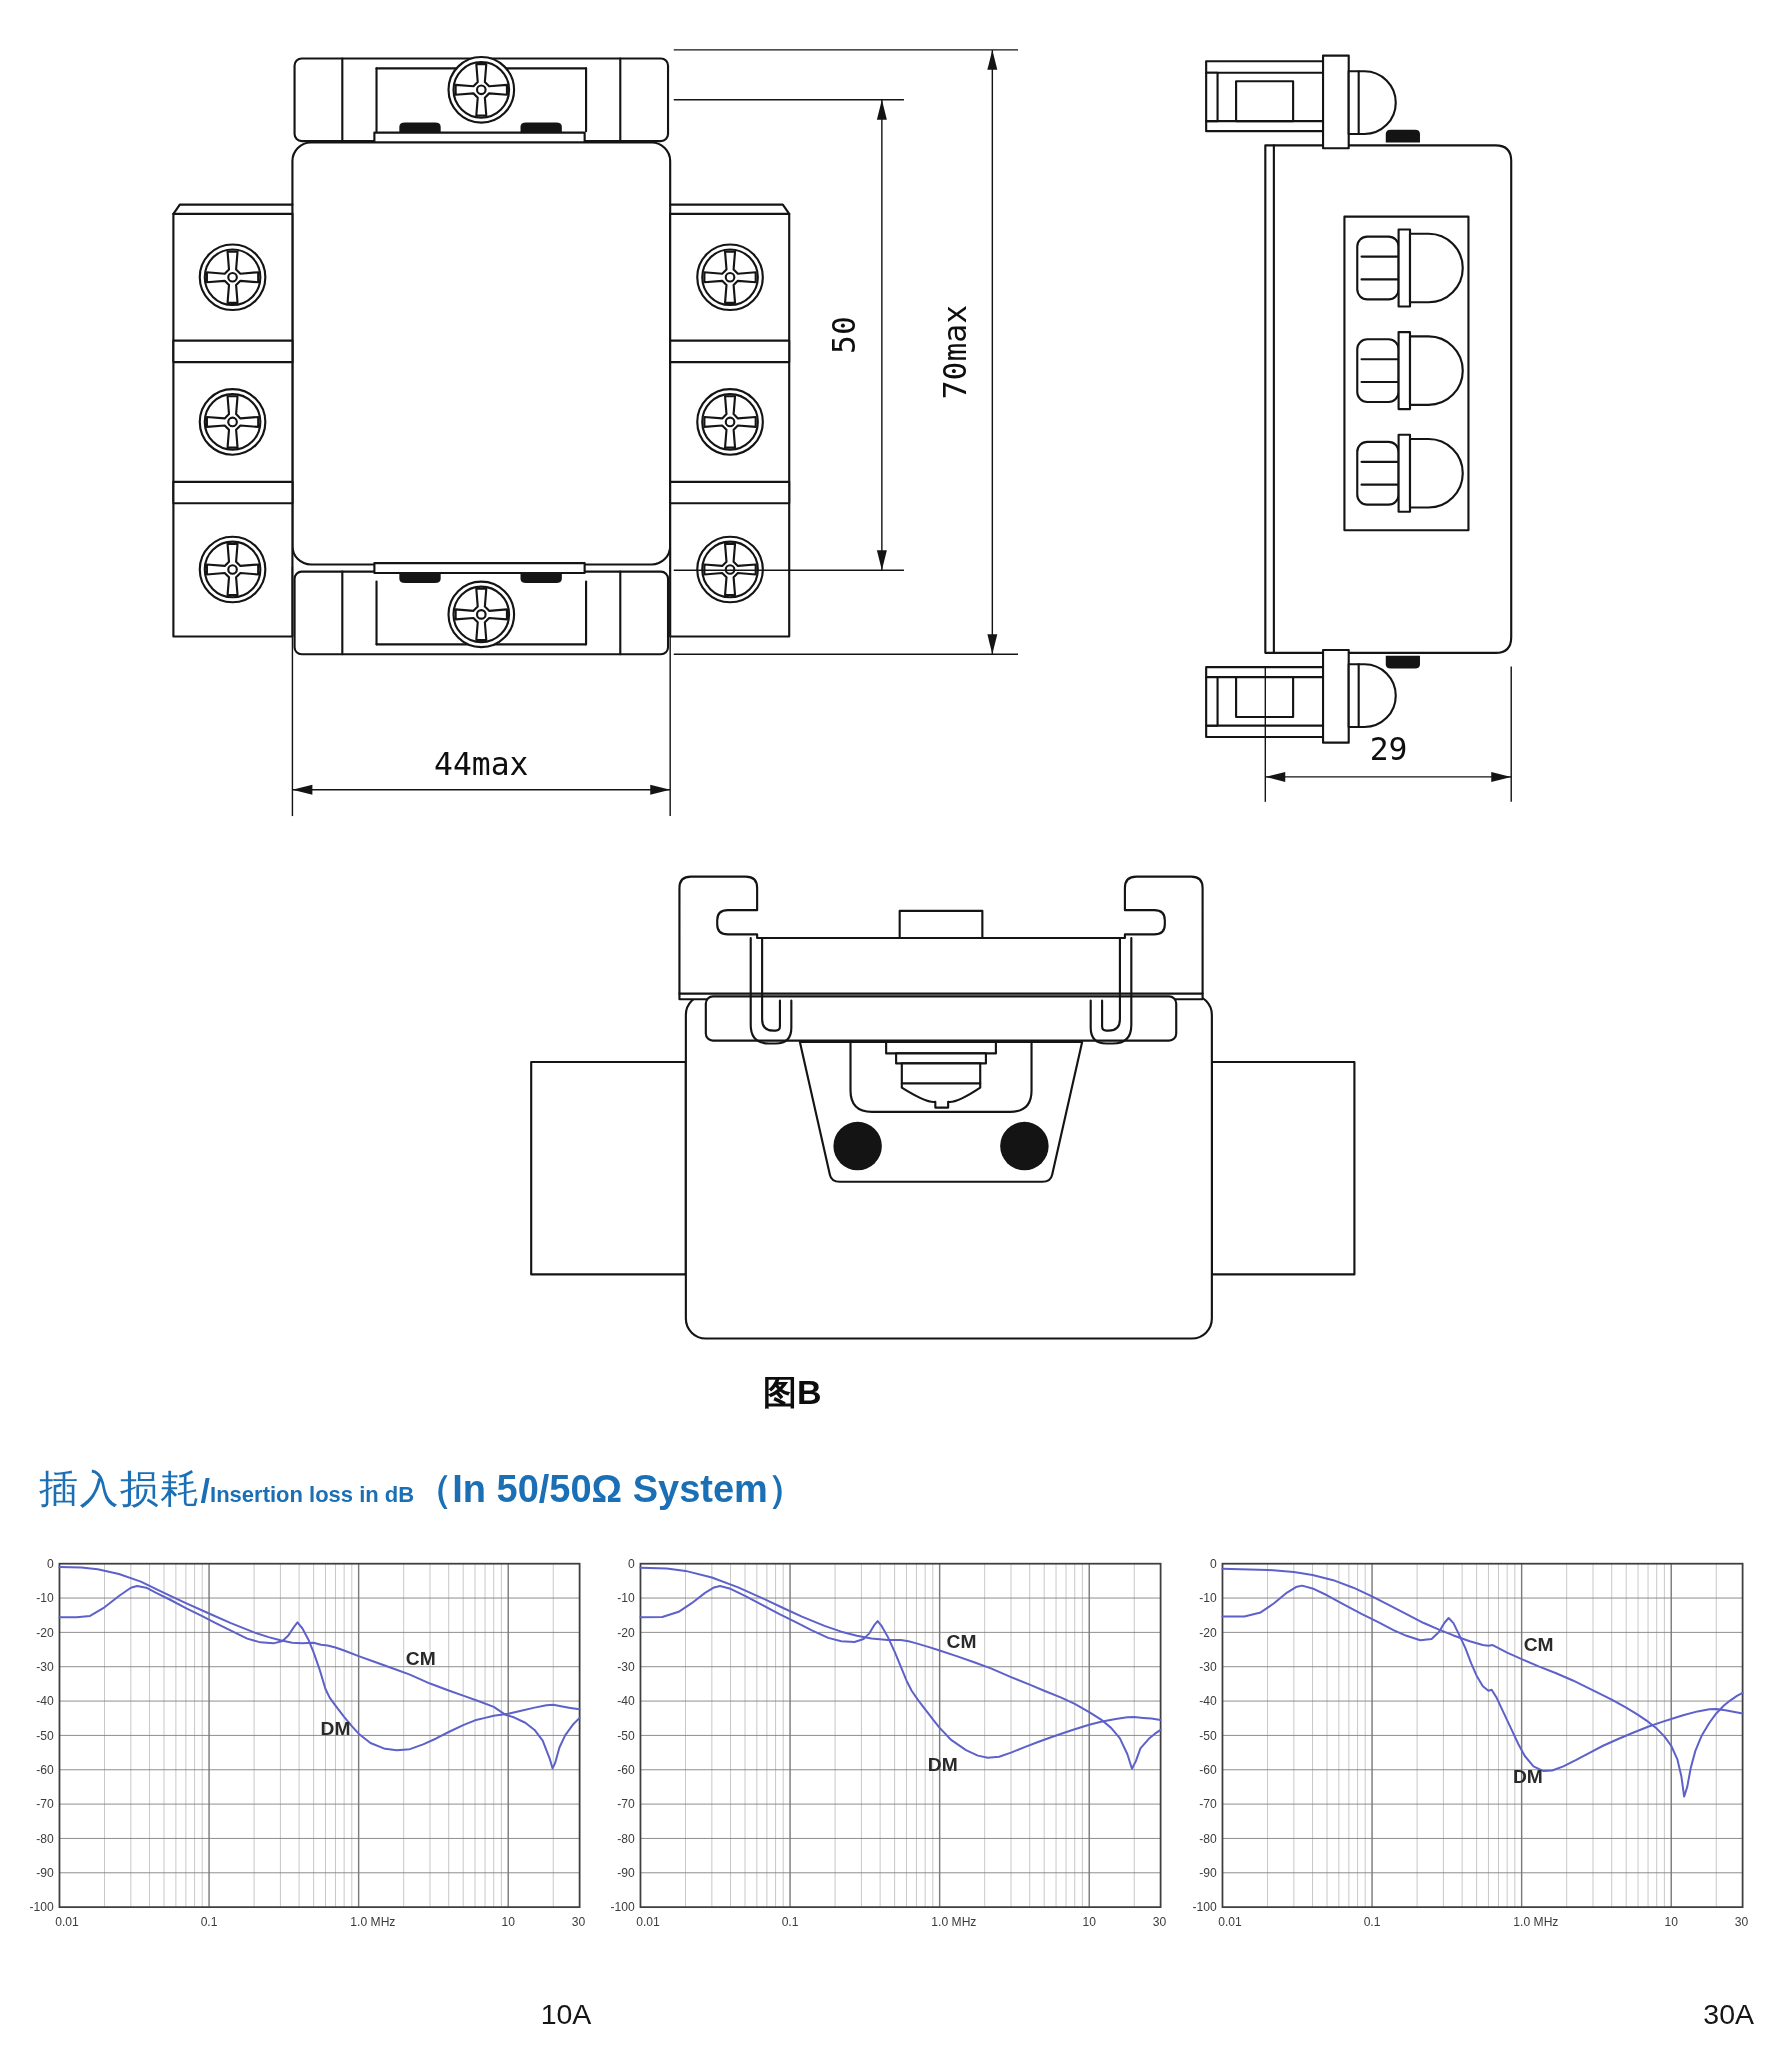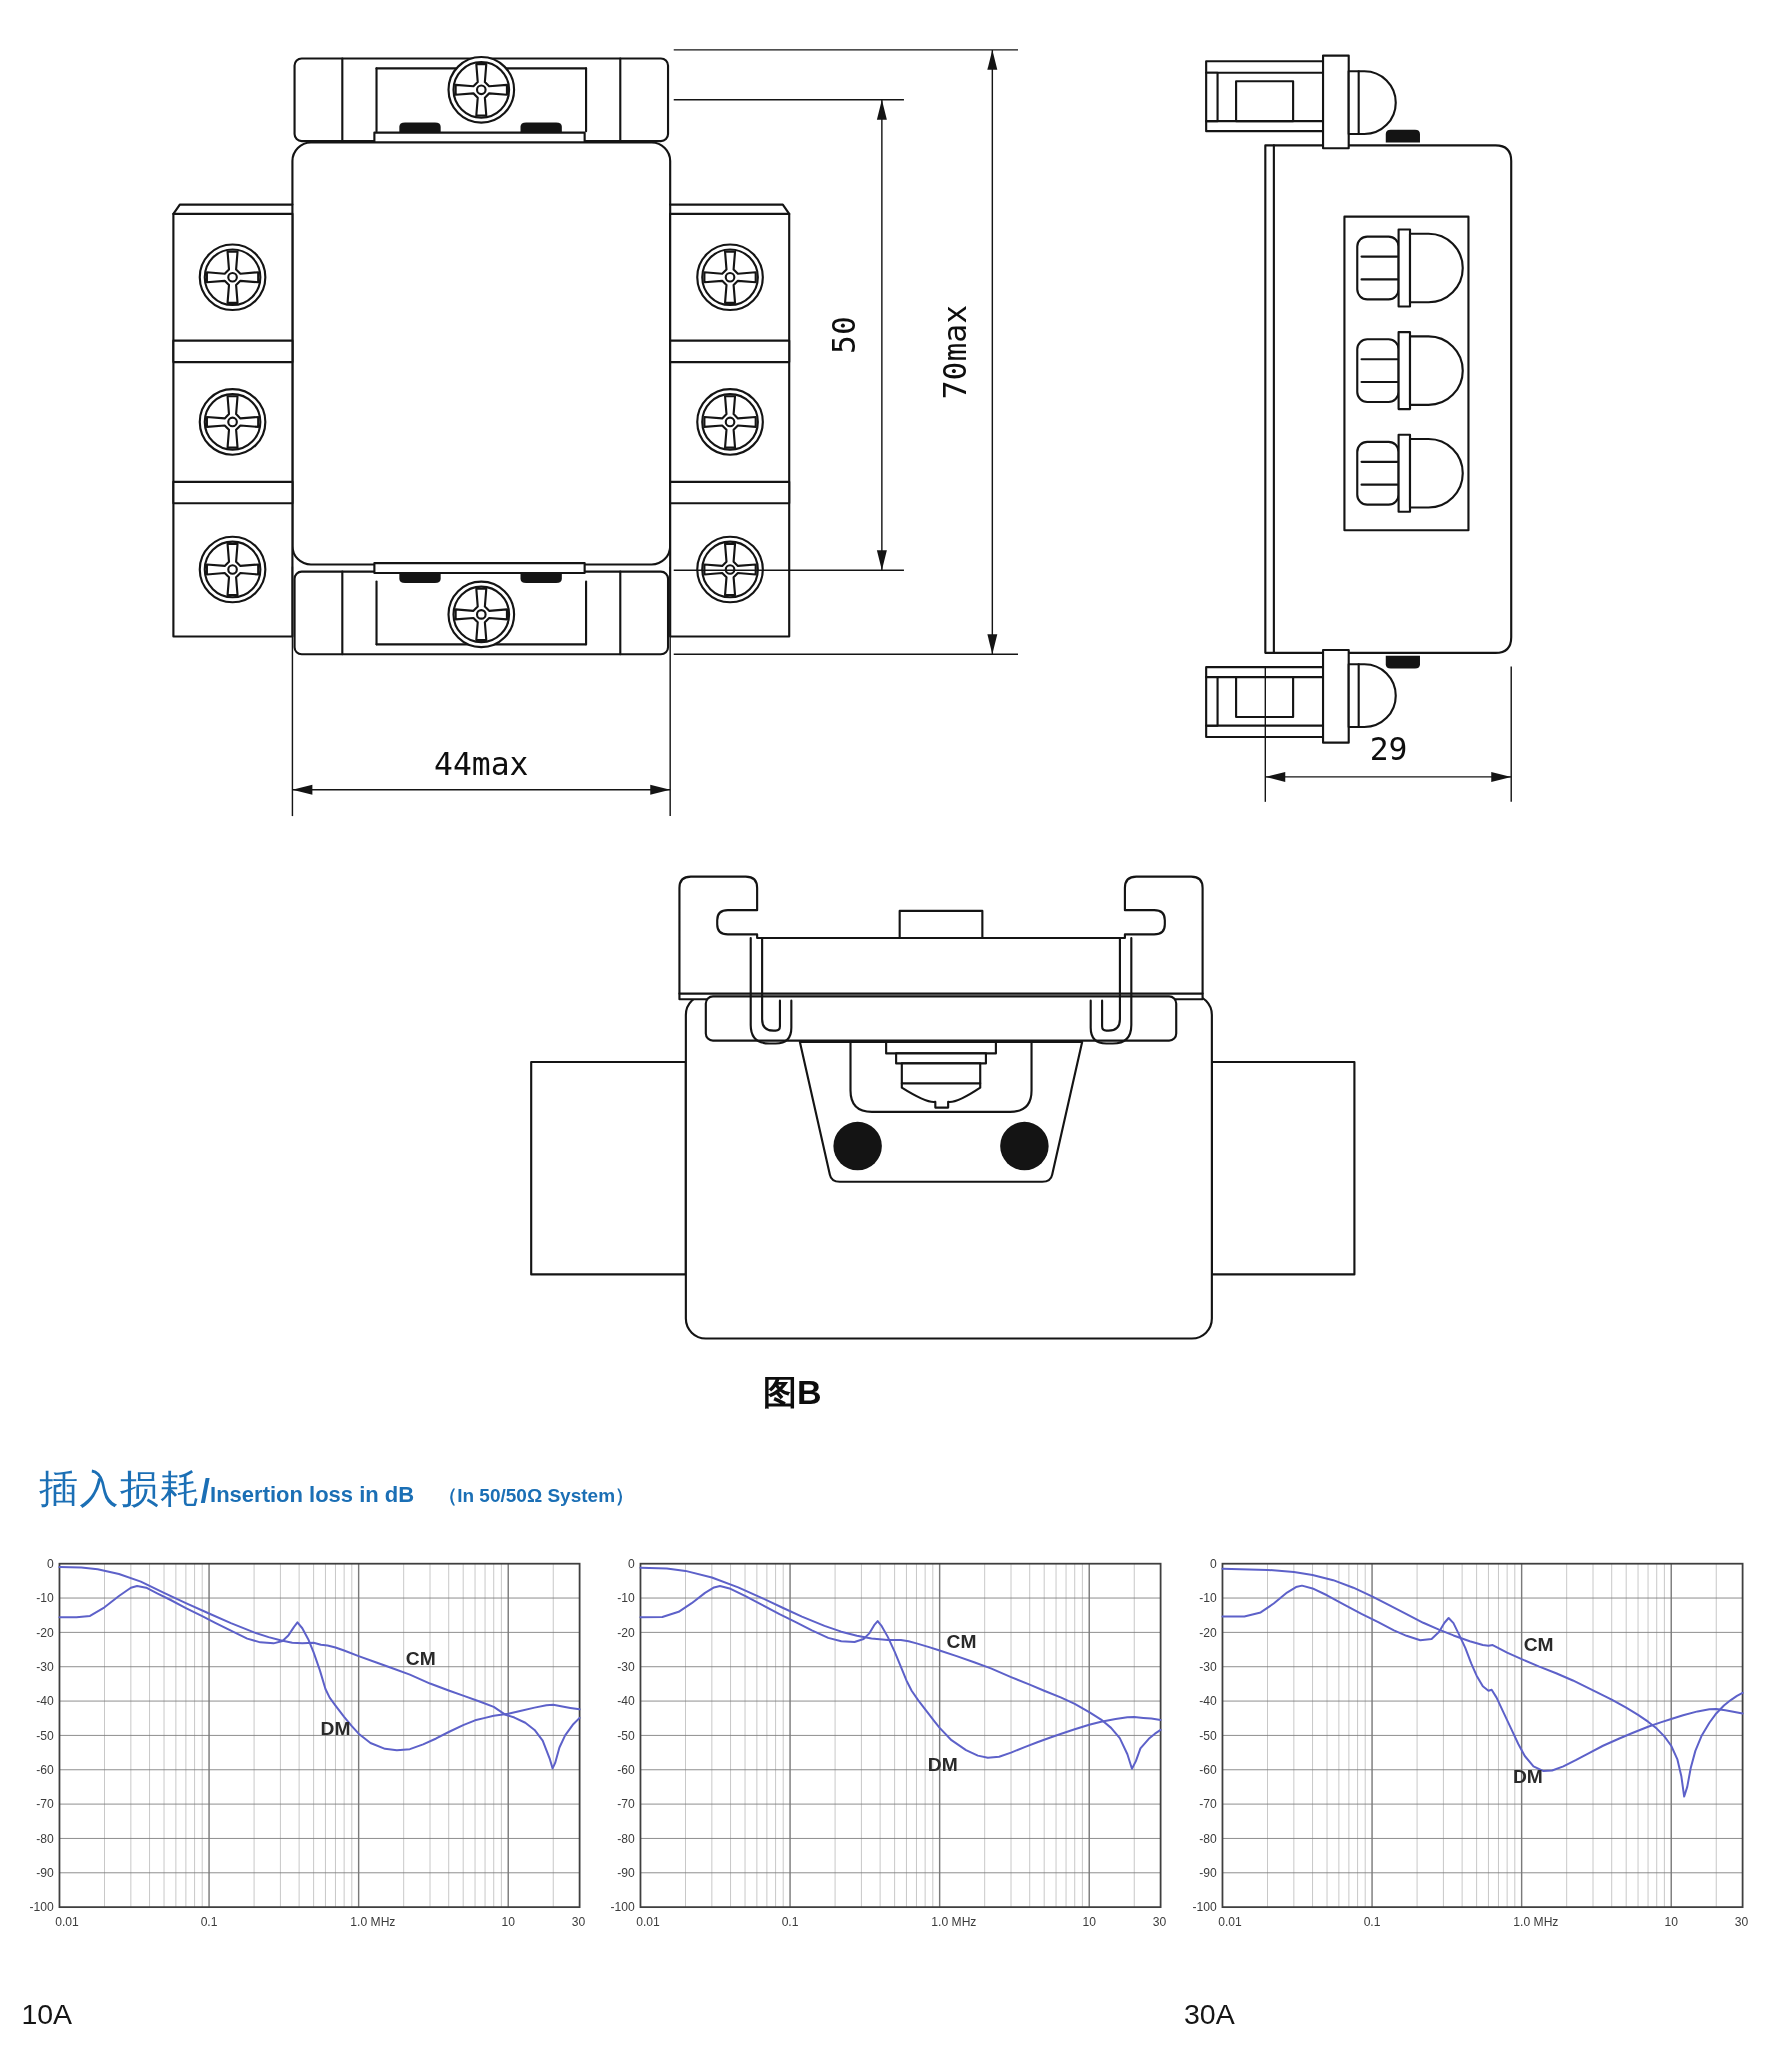--- a/index.html
+++ b/index.html
@@ -8,25 +8,25 @@
   svg{display:block;}
   .ln{stroke:#141414;stroke-width:3;fill:none;stroke-linejoin:round;stroke-linecap:round;}
   .fw{fill:#ffffff;}
   .fb{fill:#141414;stroke:none;}
   .dim{stroke:#141414;stroke-width:2;fill:none;}
   .dimtext{font:400 44px "DejaVu Sans Mono",monospace;fill:#0e0e0e;}
   .section-header{position:absolute;left:39px;top:1462px;white-space:nowrap;}
   .section-header .zh{font-size:39px;font-weight:400;letter-spacing:1.4px;}
   .section-header .sep{font-size:34px;font-weight:700;}
   .section-header .en{font-size:22px;font-weight:600;}
-  .section-header .note{font-size:19px;font-weight:600;margin-left:24px;}
+  .section-header .note{font-size:38px;font-weight:600;}
   .figure-caption{position:absolute;left:763px;top:1370px;width:371px;text-align:left;
                   font-size:34px;font-weight:700;color:#0d0d0d;}
   .chart{position:absolute;top:1558px;width:570px;height:399px;}
-  .amp{position:absolute;top:1998px;width:570px;text-align:left;font-size:28.5px;color:#151515;}
+  .amp{position:absolute;top:1998px;width:570px;text-align:right;font-size:28.5px;color:#151515;}
 </style>
 </head>
 <body>
 
 <div class="page">
 
   <svg width="1768" height="1454" viewBox="0 0 2480 2040">
     <defs>
       <g id="scrw">
         <circle r="46" class="ln fw"></circle>

